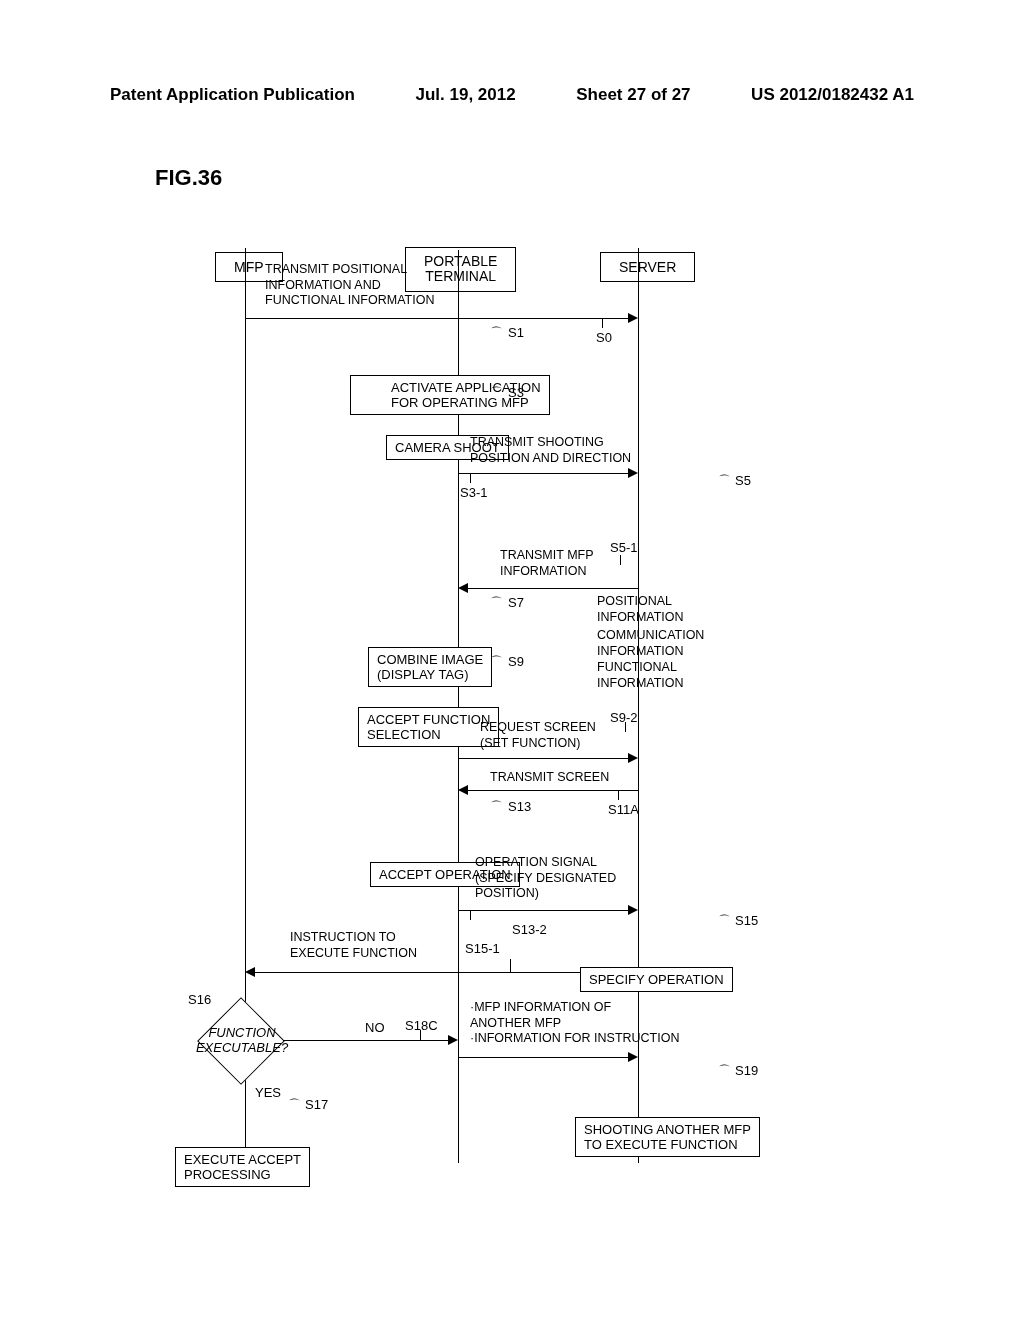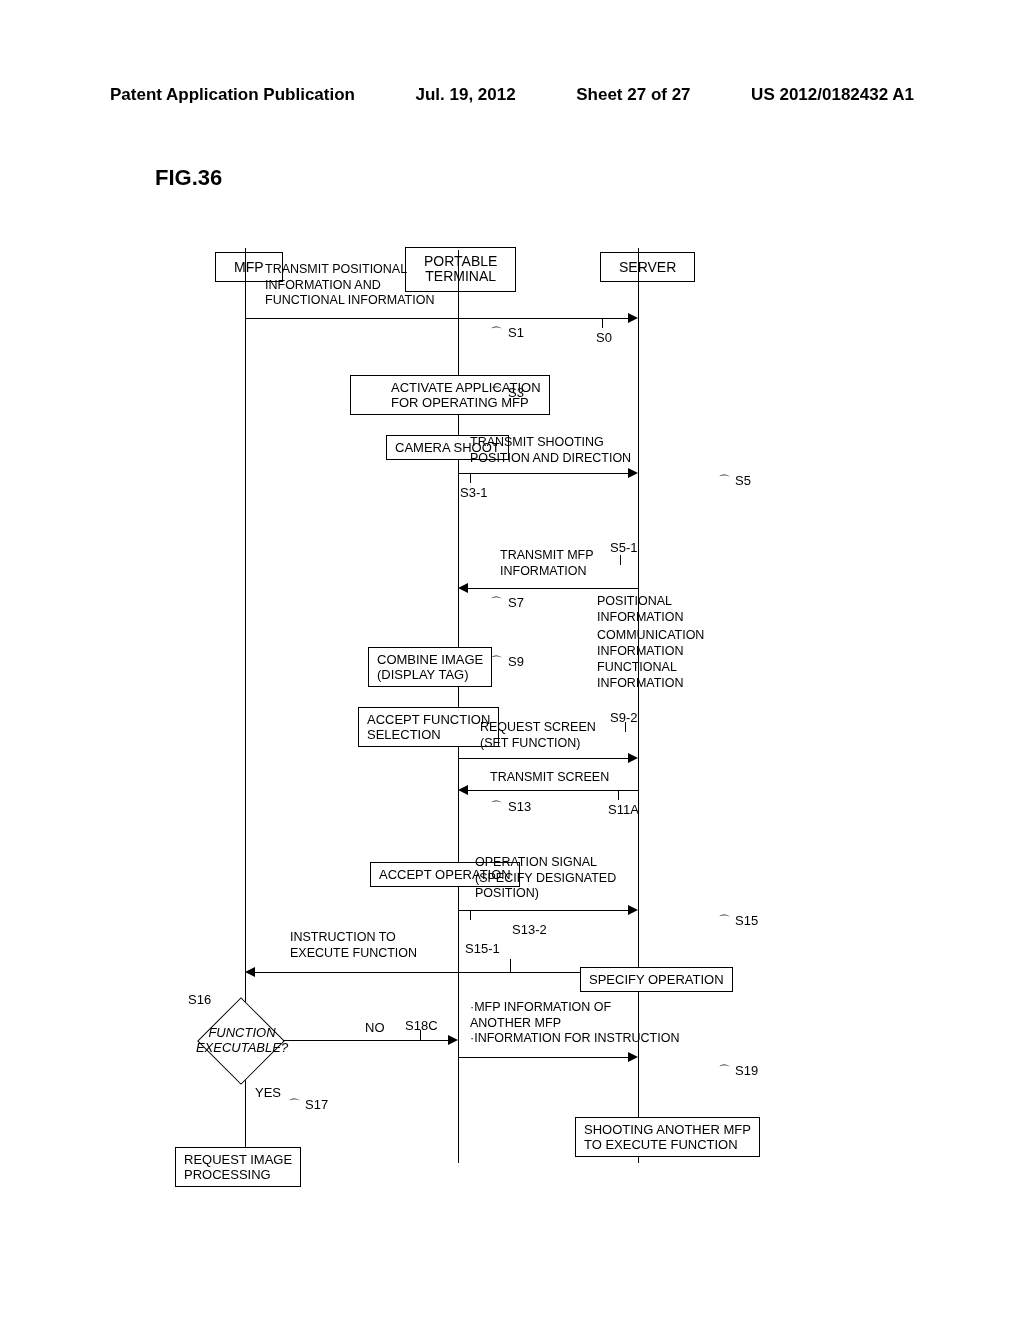--- a/index.html
+++ b/index.html
@@ -242,17 +242,17 @@
 
     <div class="curve" style="left:548px; top:852px;">⌒</div>
     <div class="step-label" style="left:565px; top:853px;">S19</div>
     <div class="box" style="left:405px; top:870px; text-align:left; white-space:pre;">SHOOTING ANOTHER MFP
 TO EXECUTE FUNCTION</div>
 
     <div class="lifeline" style="left:75px; top:873px; height:25px;"></div>
     <div class="step-label" style="left:85px; top:875px;">YES</div>
     <div class="curve" style="left:118px; top:886px;">⌒</div>
     <div class="step-label" style="left:135px; top:887px;">S17</div>
-    <div class="box" style="left:5px; top:900px; text-align:left; white-space:pre;">REQUEST IMAGE
+    <div class="box" style="left:5px; top:900px; text-align:left; white-space:pre;">EXECUTE ACCEPT
 PROCESSING</div>
 
   </div>
 </div>
 
 </body></html>

